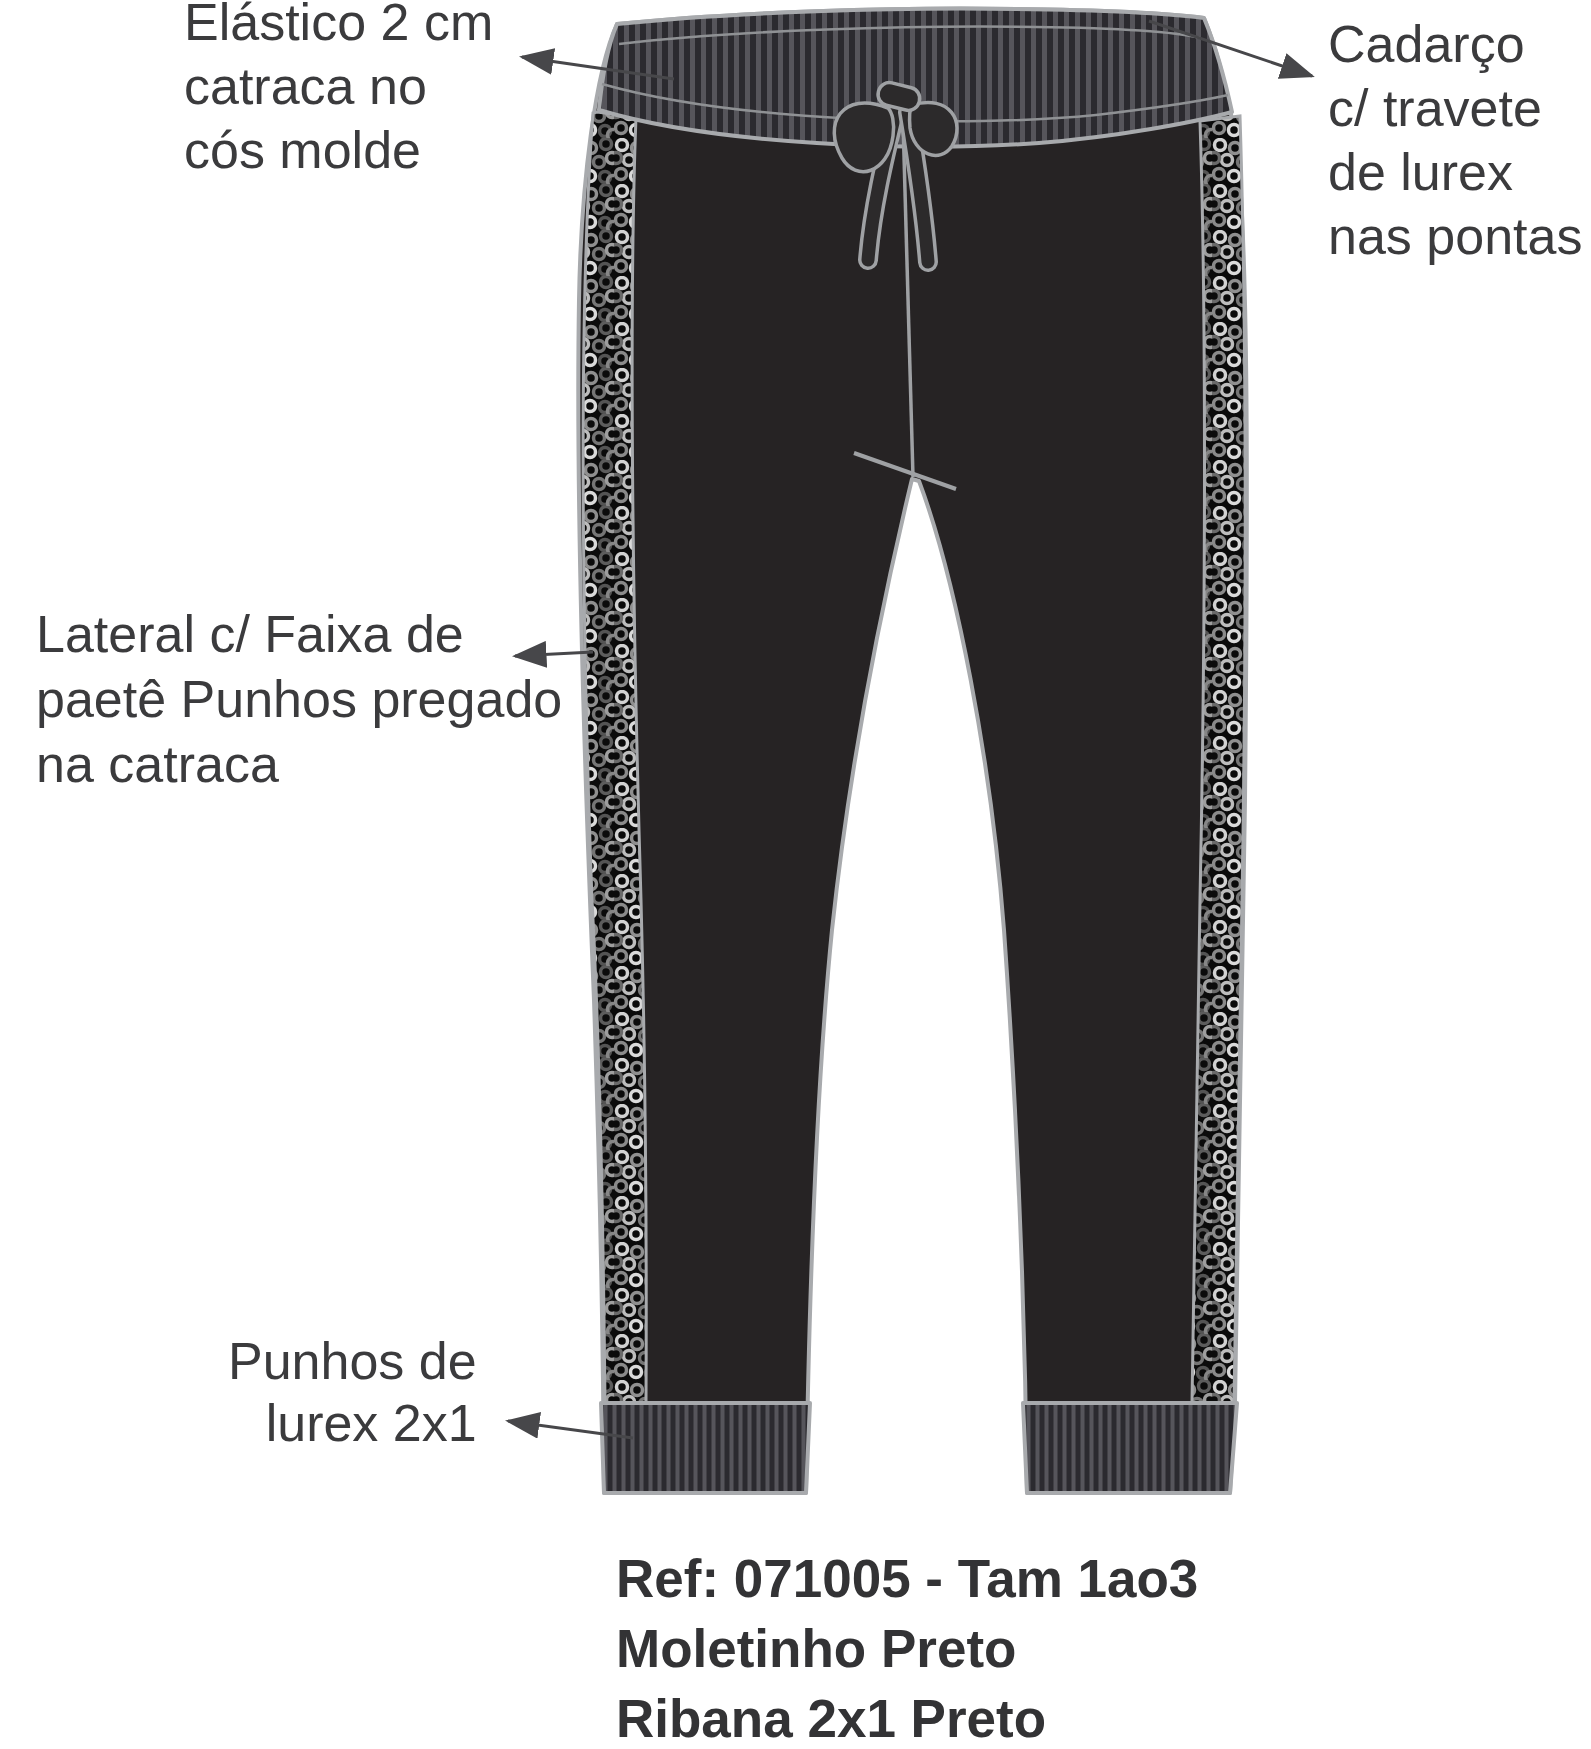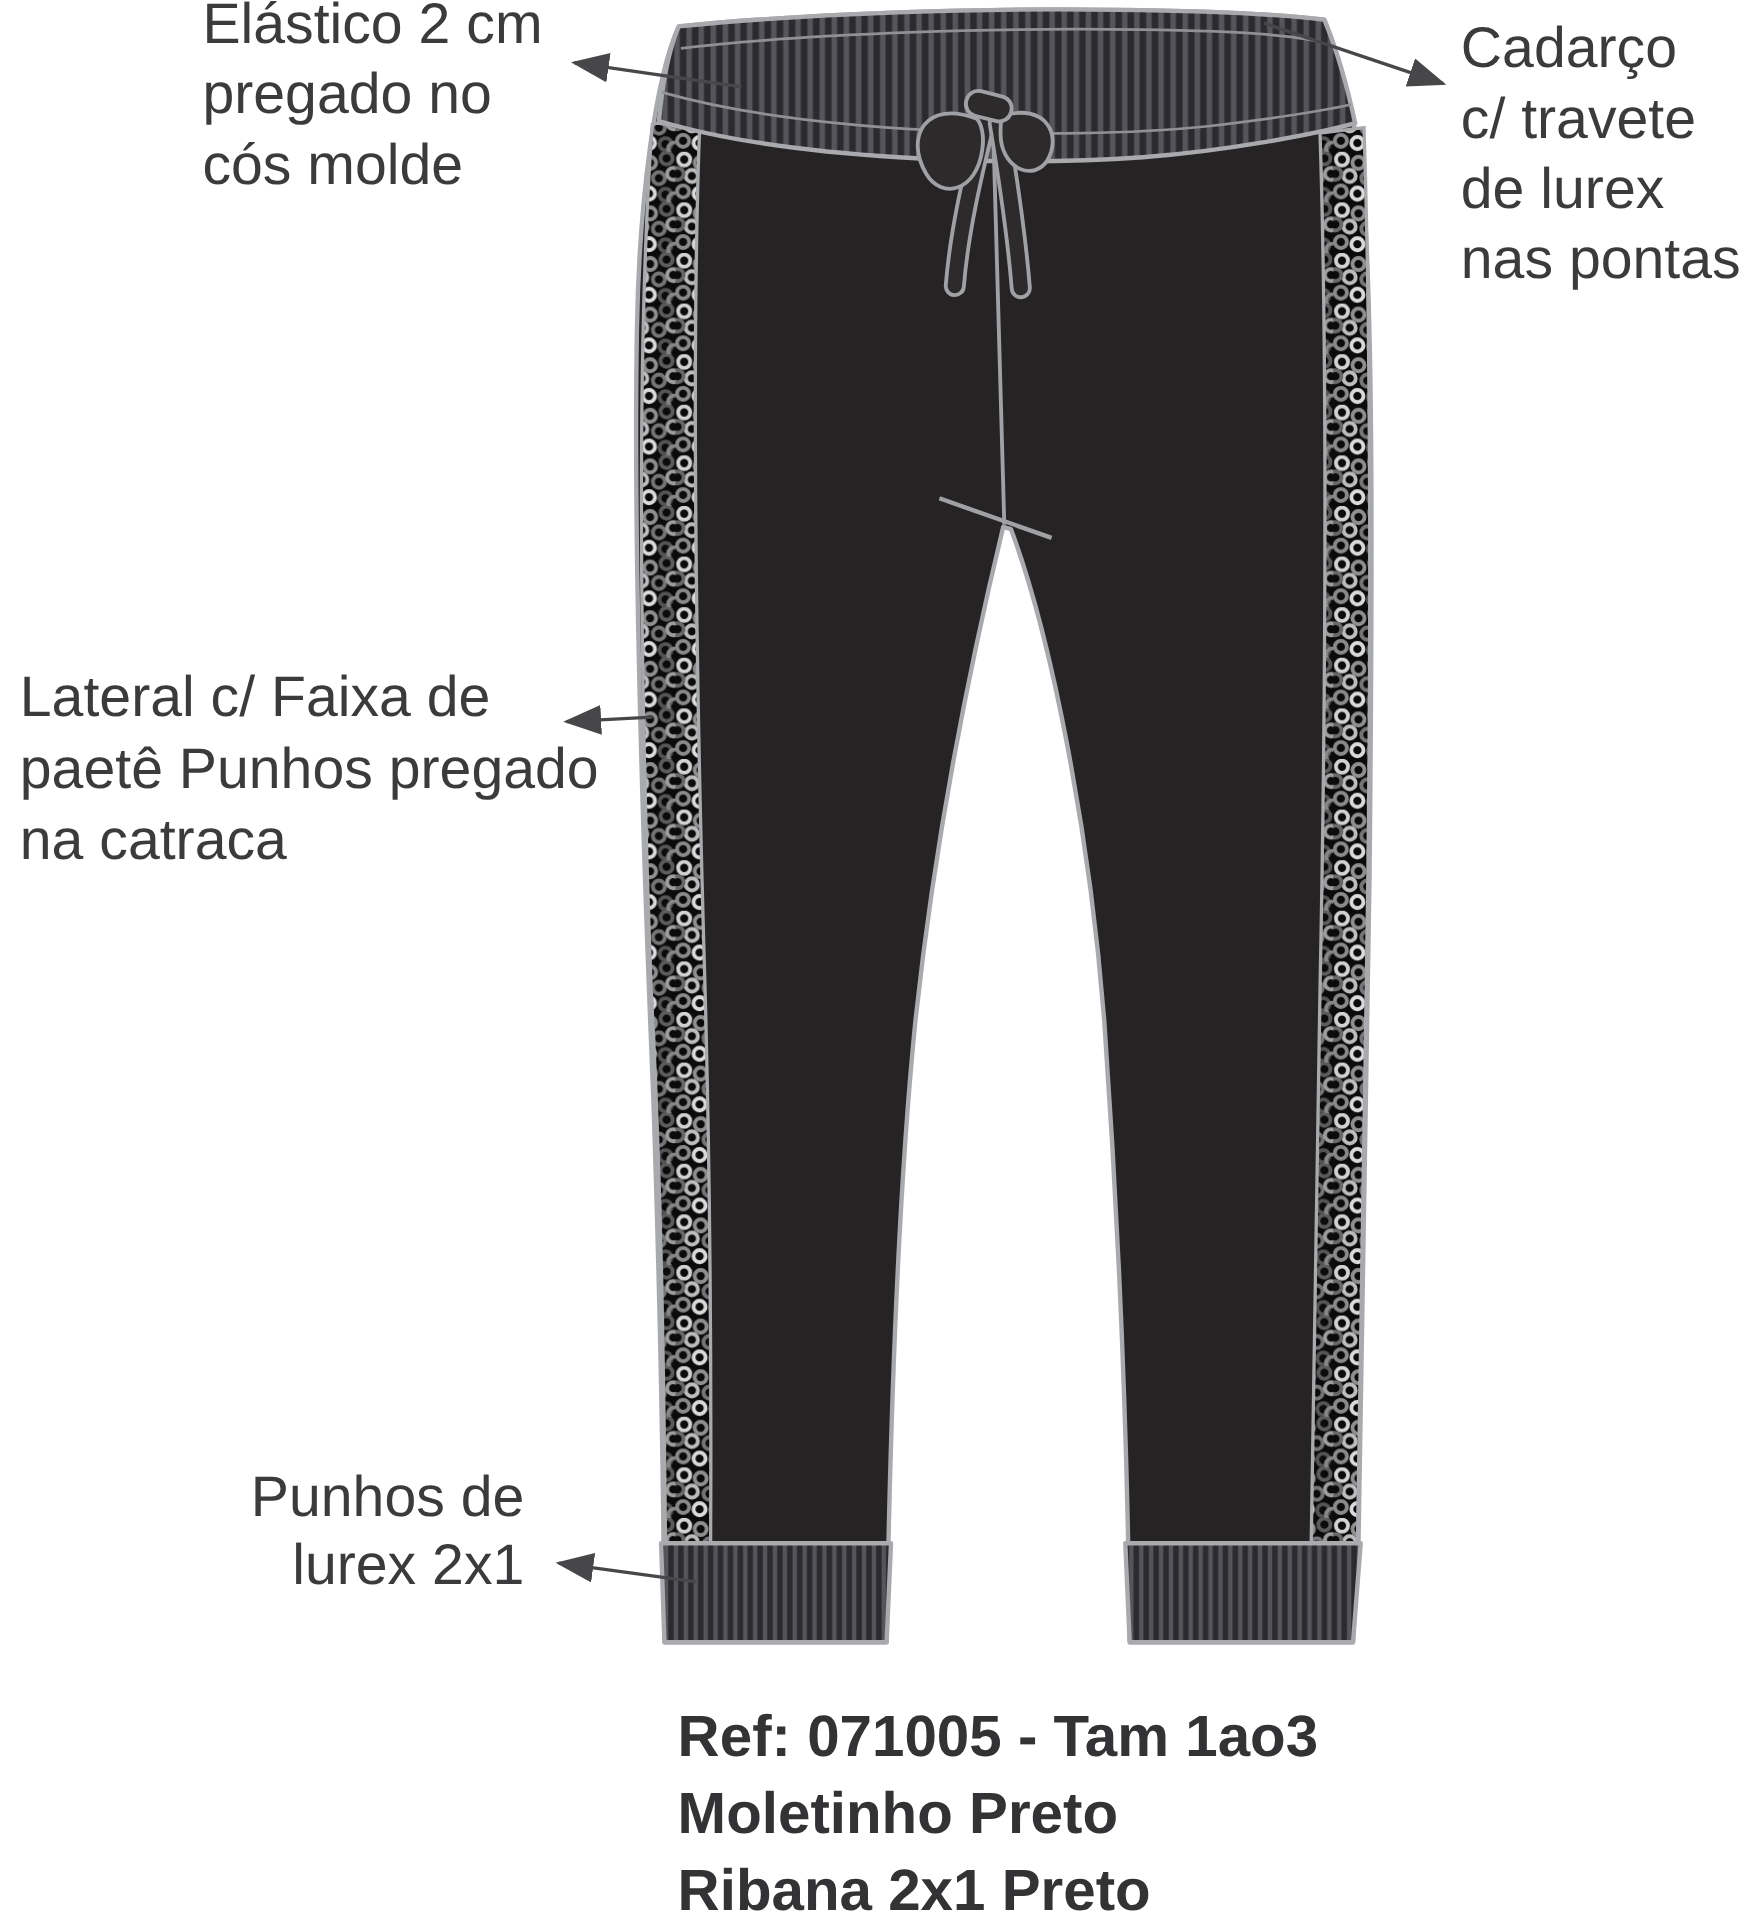--- a/index.html
+++ b/index.html
@@ -15,21 +15,21 @@
   .ann{
     position:absolute;
     font-size:52px;
     line-height:64px;
     color:#3b3b3d;
     letter-spacing:0px;
     white-space:nowrap;
   }
   #ann-elastic{left:168px;top:-10px;}
   #ann-drawcord{left:1312px;top:12px;}
-  #ann-stripe{left:2px;top:602px;line-height:65px;}
+  #ann-stripe{left:20px;top:602px;line-height:65px;}
   #ann-cuffs{left:212px;top:1330px;line-height:62px;text-align:right;}
   #ref-block{
     position:absolute;left:600px;top:1544px;
     font-size:53px;line-height:70px;font-weight:bold;color:#333335;
     white-space:nowrap;
   }
 </style>
 </head>
 <body>
 
@@ -156,21 +156,21 @@
     <g stroke="#47474a" stroke-width="3" fill="none">
       <line x1="658" y1="79" x2="506" y2="57" marker-end="url(#arrowHead)"></line>
       <line x1="1133" y1="21" x2="1296" y2="76" marker-end="url(#arrowHead)"></line>
       <line x1="577" y1="652" x2="499" y2="656" marker-end="url(#arrowHead)"></line>
       <line x1="617" y1="1438" x2="492" y2="1421" marker-end="url(#arrowHead)"></line>
     </g>
   </svg>
 
   <div class="ann" id="ann-elastic">
     <div>Elástico 2 cm</div>
-    <div>pregado no</div>
+    <div>catraca no</div>
     <div>cós molde</div>
   </div>
 
   <div class="ann" id="ann-drawcord">
     <div>Cadarço</div>
     <div>c/ travete</div>
     <div>de lurex</div>
     <div>nas pontas</div>
   </div>
 

